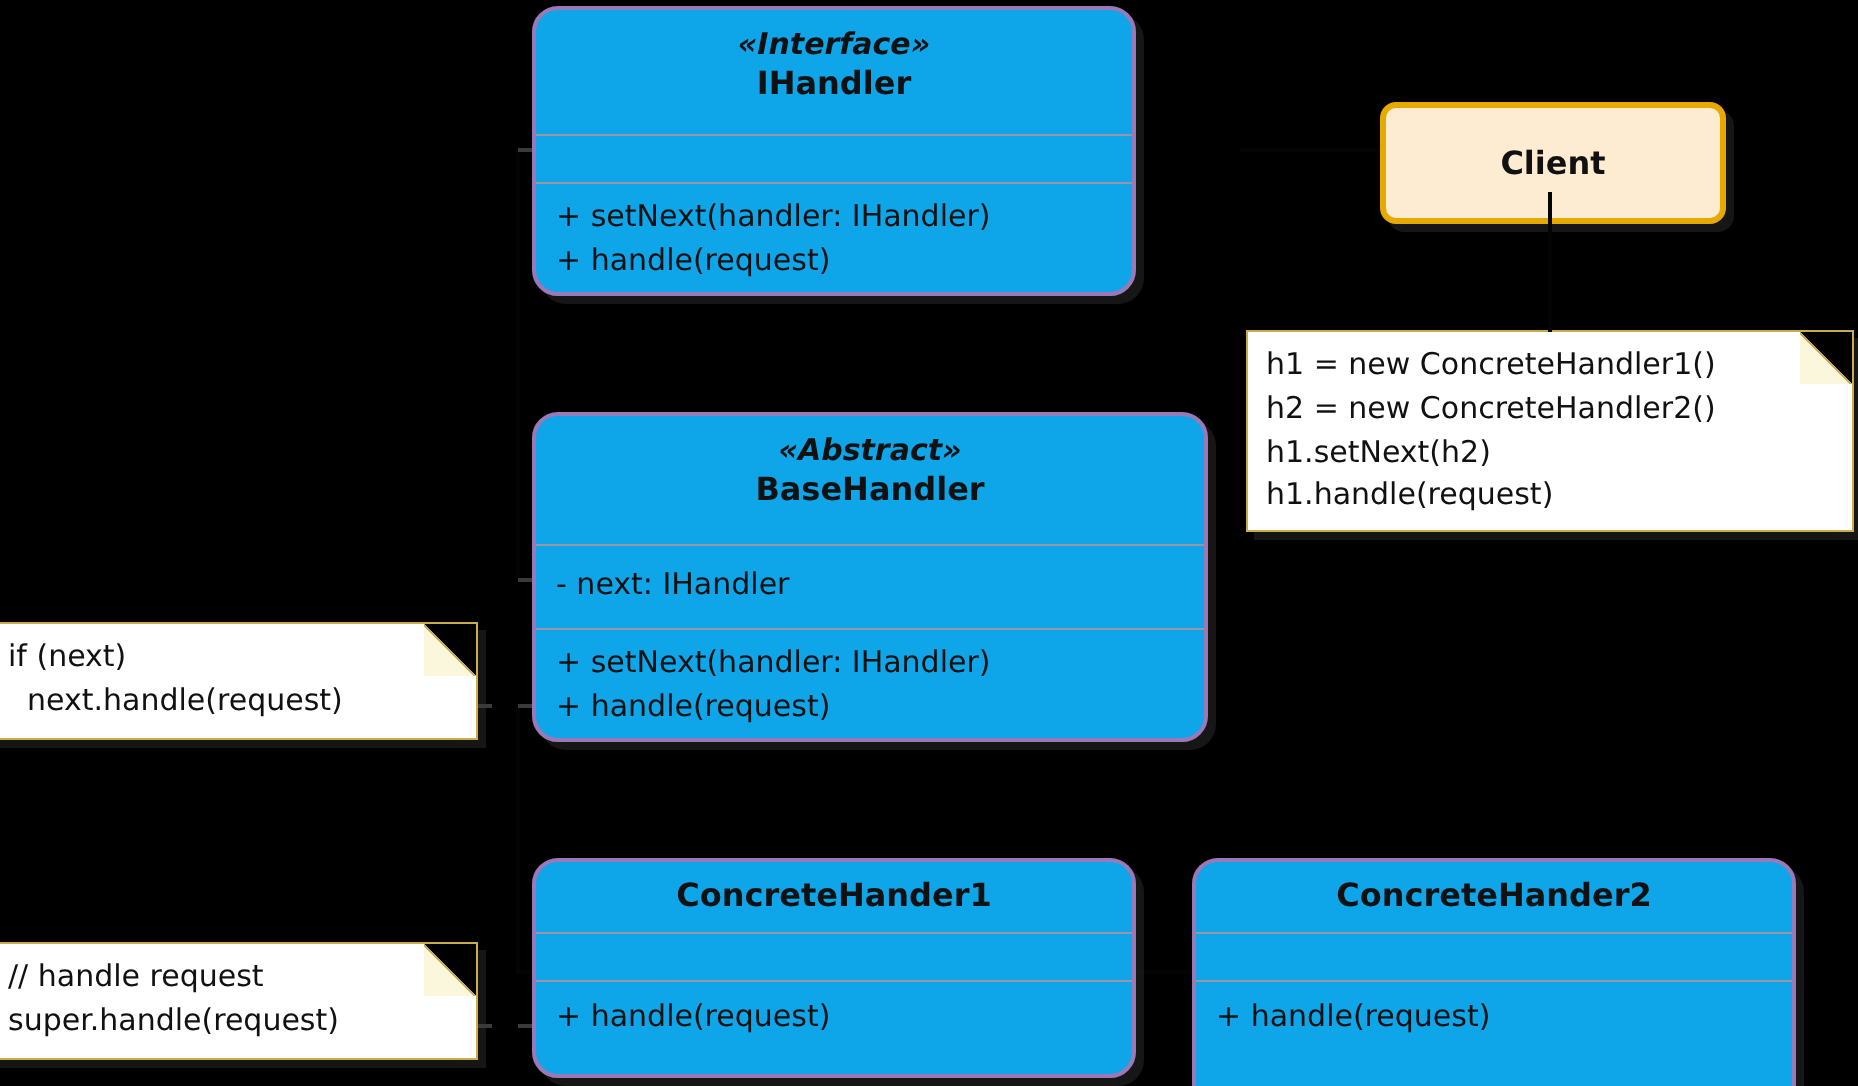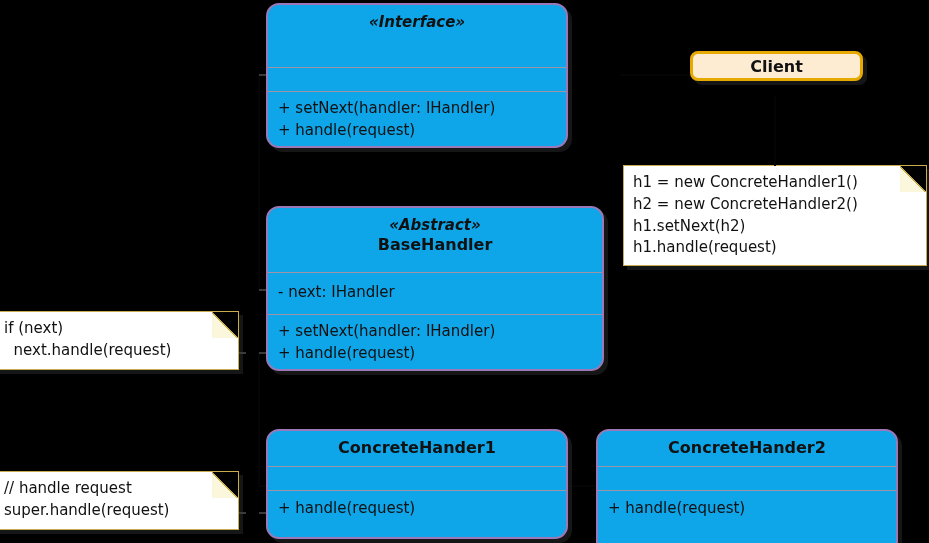--- a/index.html
+++ b/index.html
@@ -123,30 +123,31 @@
 <div id="canvas">
 
   <div class="connector" style="left:258px; top:75px; width:2px; height:215px;"></div>
   <div class="connector" style="left:258px; top:352px; width:2px; height:135px;"></div>
   <div class="connector" style="left:258px; top:485px; width:340px; height:2px;"></div>
   <div class="connector" style="left:620px; top:74px; width:70px; height:2px;"></div>
 
   <div class="uml-class" style="left:266px; top:3px; width:302px; height:145px;">
     <div class="uml-compartment" style="height:62px; padding-top:8px;">
       <span class="class-stereotype">«Interface»</span>
+      <span class="class-name">IHandler</span>
     </div>
     <div class="uml-compartment compartment-empty" style="height:24px;"></div>
     <div class="uml-compartment" style="padding-top:6px;">
       <span class="member-line">+ setNext(handler: IHandler)</span>
       <span class="member-line">+ handle(request)</span>
     </div>
   </div>
   <div class="anchor" style="left:259px; top:74px;"></div>
 
-  <div class="client-box" style="left:690px; top:51px; width:173px; height:30px;">
+  <div class="client-box" style="left:690px; top:51px; width:173px; height:61px;">
     <span class="client-label">Client</span>
   </div>
 
   <div class="note" style="left:623px; top:165px; width:304px; height:101px;">
     <div class="note-fold"></div>
     <span class="note-line">h1 = new ConcreteHandler1()</span>
     <span class="note-line">h2 = new ConcreteHandler2()</span>
     <span class="note-line">h1.setNext(h2)</span>
     <span class="note-line">h1.handle(request)</span>
   </div>

